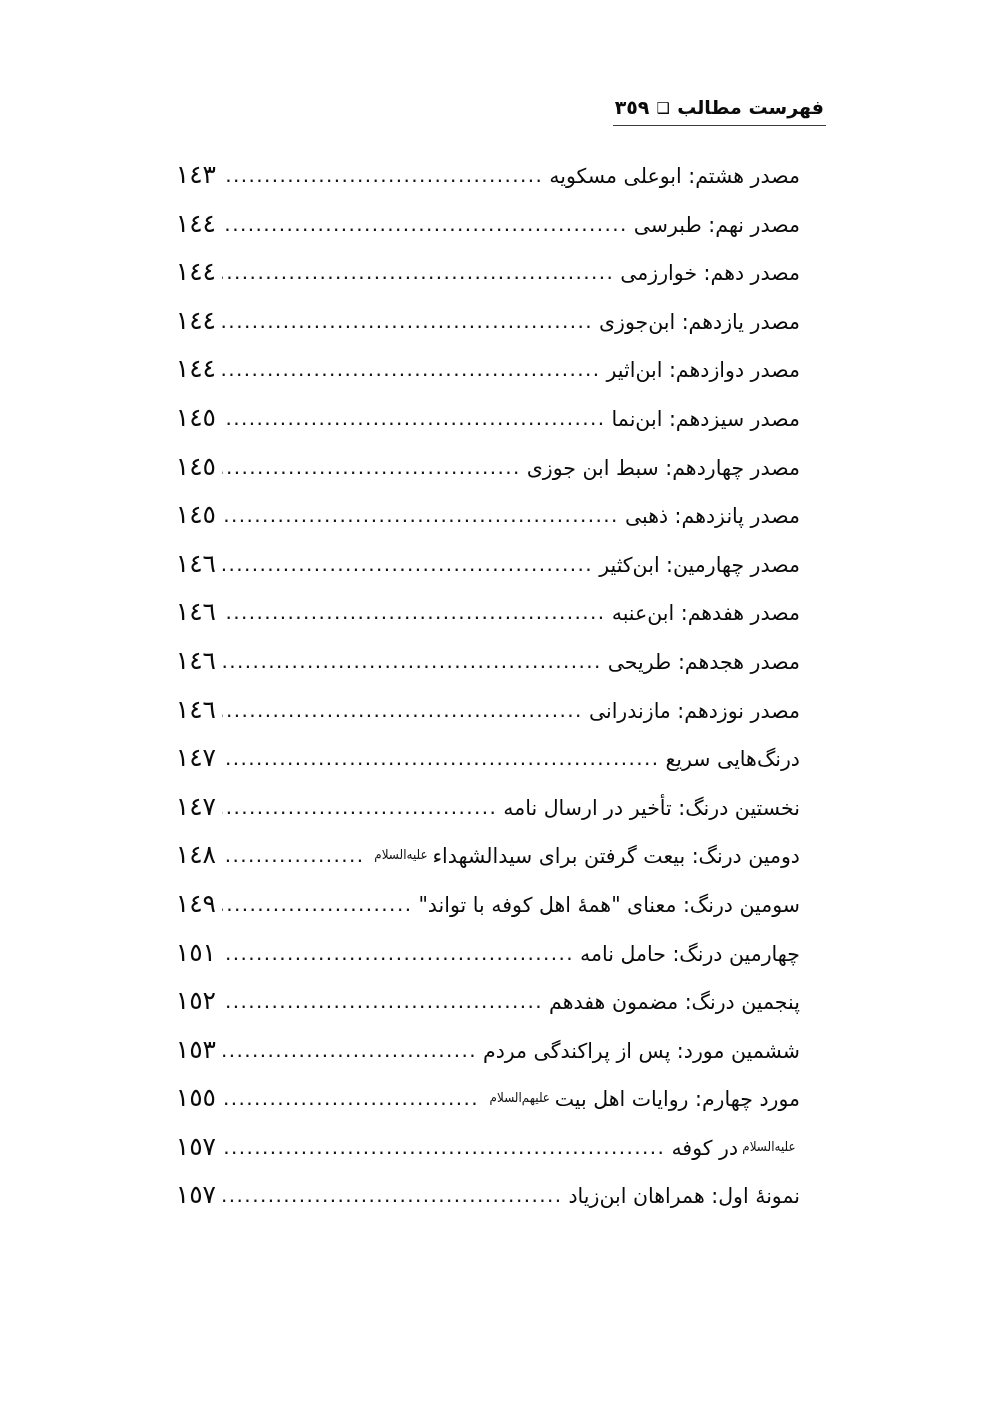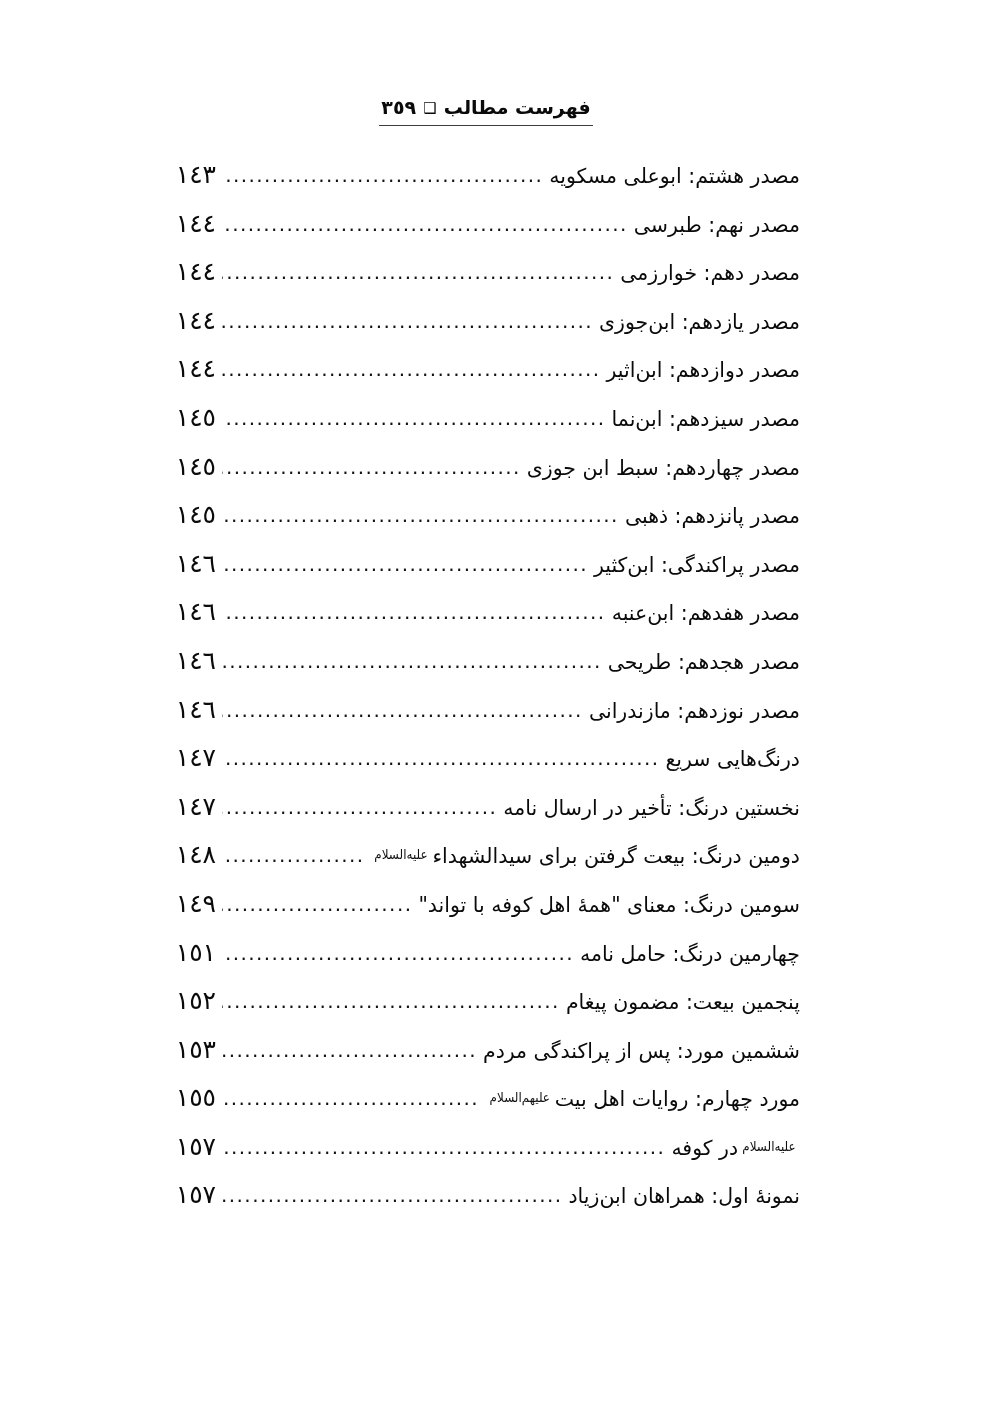--- a/index.html
+++ b/index.html
@@ -19,24 +19,24 @@
   .page {
     position: absolute;
     inset: 0;
     background: #ffffff;
   }
 
   
   .runhead {
     position: absolute;
     top: 96px;
-    left: 156px;
+    left: 166px;
     width: 660px;
     direction: rtl;
-    text-align: center;
+    text-align: right;
   }
   .runhead-inner {
     display: inline-block;
     padding: 0 2px 5px 2px;
     border-bottom: 1.6px solid #3c3c3c;
     font-size: 19px;
     font-weight: bold;
     letter-spacing: 0.2px;
     white-space: nowrap;
     line-height: 1.25;
@@ -158,21 +158,21 @@
         <span class="toc-title">مصدر چهاردهم: سبط ابن جوزی</span>
         <span class="toc-leader"></span>
         <span class="toc-page">١٤٥</span>
       </div>
       <div class="toc-entry">
         <span class="toc-title">مصدر پانزدهم: ذهبی</span>
         <span class="toc-leader"></span>
         <span class="toc-page">١٤٥</span>
       </div>
       <div class="toc-entry">
-        <span class="toc-title">مصدر پراکندگی: ابن‌کثیر</span>
+        <span class="toc-title">مصدر چهارمین: ابن‌کثیر</span>
         <span class="toc-leader"></span>
         <span class="toc-page">١٤٦</span>
       </div>
       <div class="toc-entry">
         <span class="toc-title">مصدر هفدهم: ابن‌عنبه</span>
         <span class="toc-leader"></span>
         <span class="toc-page">١٤٦</span>
       </div>
       <div class="toc-entry">
         <span class="toc-title">مصدر هجدهم: طریحی</span>
@@ -204,21 +204,21 @@
         <span class="toc-title">سومین درنگ: معنای "همهٔ اهل کوفه با تواند"</span>
         <span class="toc-leader"></span>
         <span class="toc-page">١٤٩</span>
       </div>
       <div class="toc-entry">
         <span class="toc-title">چهارمین درنگ: حامل نامه</span>
         <span class="toc-leader"></span>
         <span class="toc-page">١٥١</span>
       </div>
       <div class="toc-entry">
-        <span class="toc-title">پنجمین بیعت: مضمون پیغام</span>
+        <span class="toc-title">پنجمین درنگ: مضمون هفدهم</span>
         <span class="toc-leader"></span>
         <span class="toc-page">١٥٢</span>
       </div>
       <div class="toc-entry">
         <span class="toc-title">ششمین مورد: پس از پراکندگی مردم</span>
         <span class="toc-leader"></span>
         <span class="toc-page">١٥٣</span>
       </div>
       <div class="toc-entry">
         <span class="toc-title">مورد چهارم: روایات اهل بیت</span>

